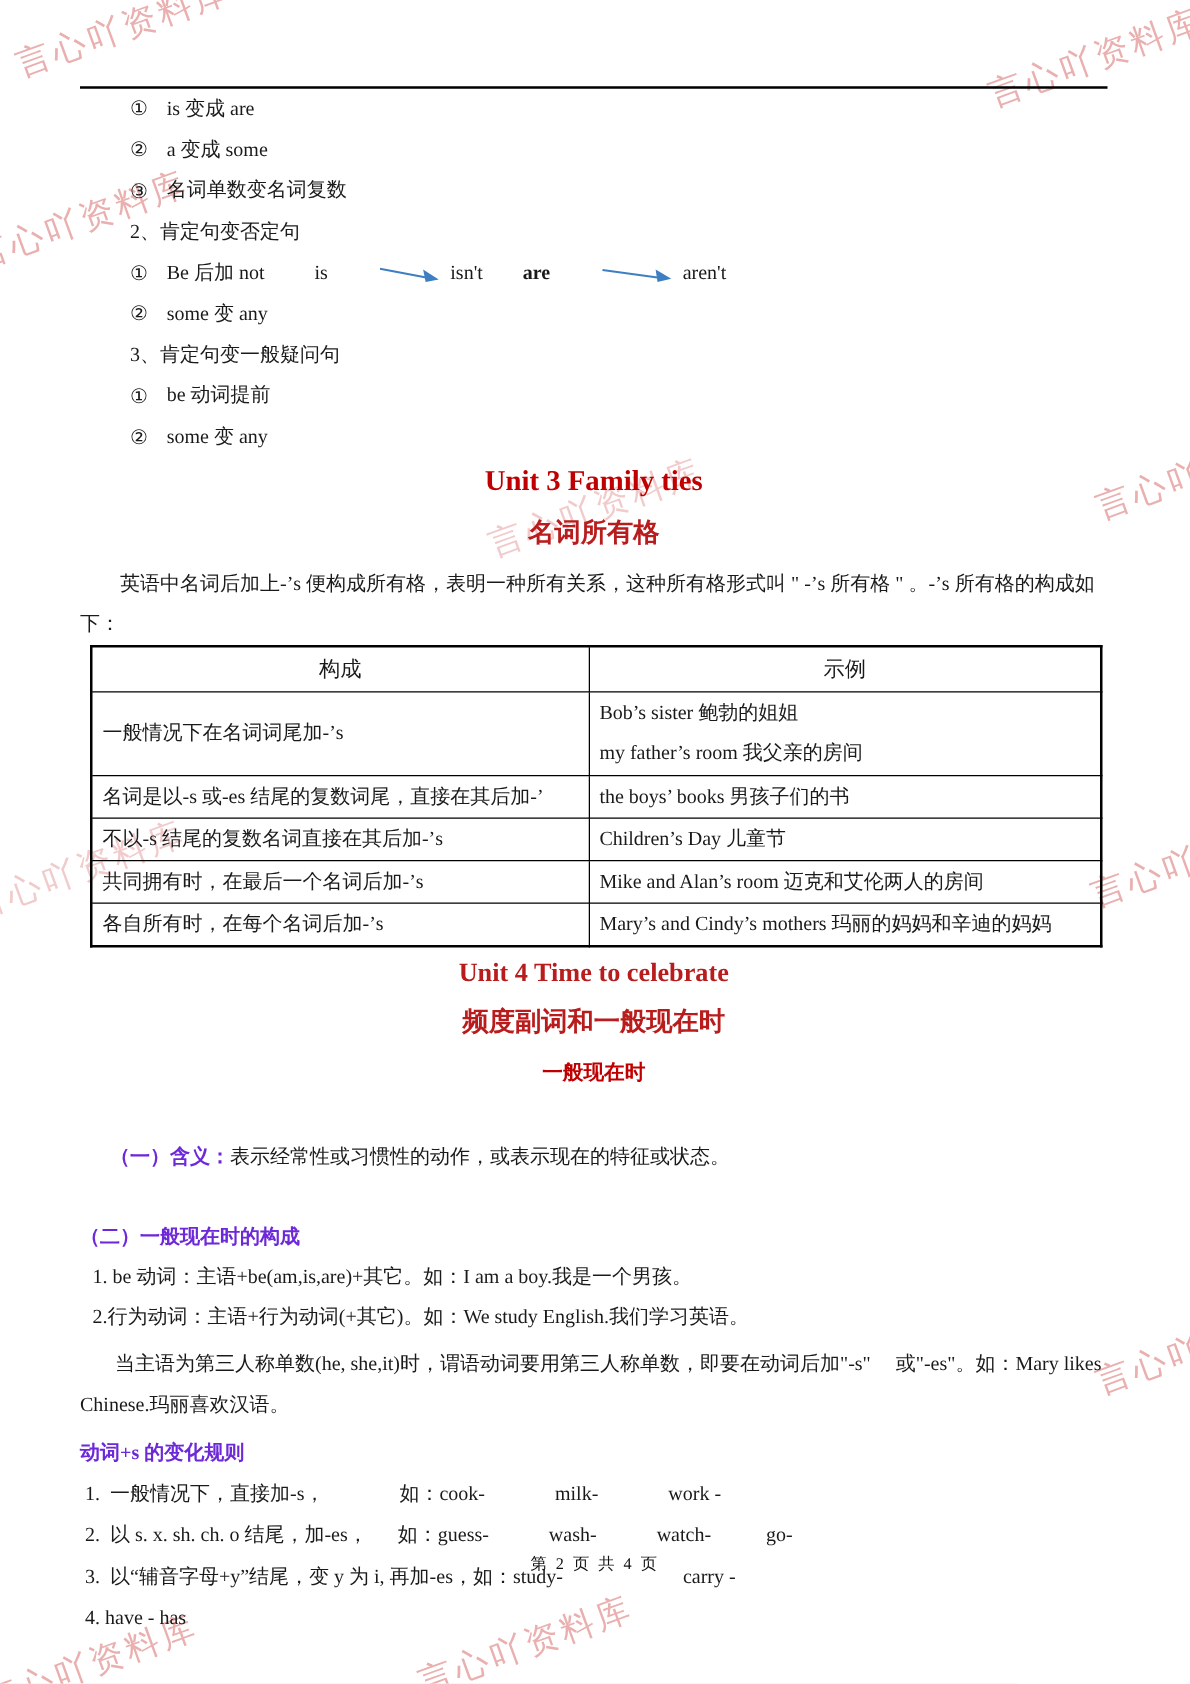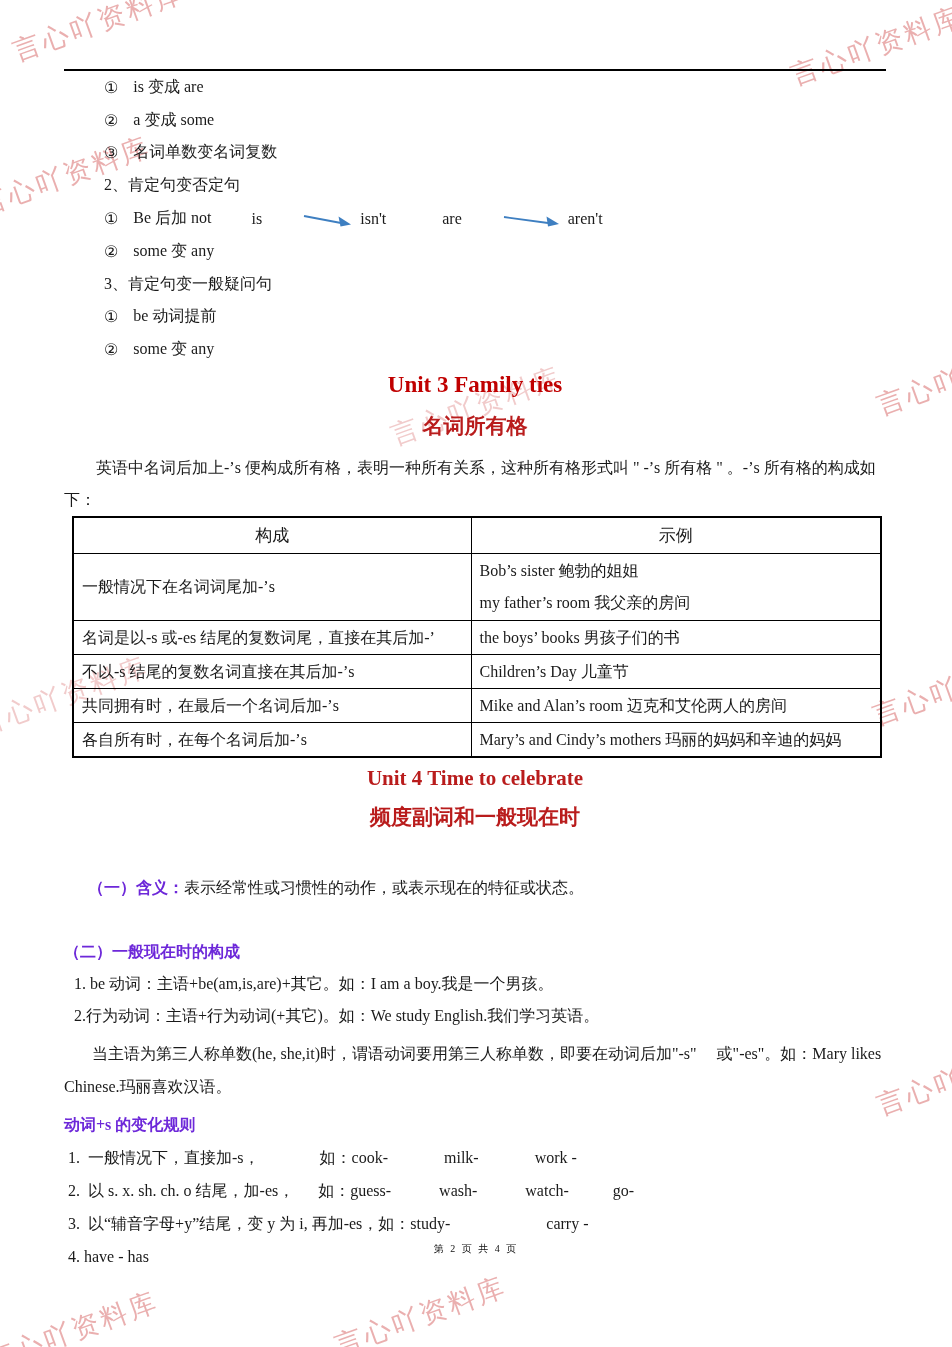--- a/index.html
+++ b/index.html
@@ -18,21 +18,21 @@
   }
   .wm.faint { color:rgba(213,96,96,0.33); }
 
   .content { position:absolute; left:64px; top:0; width:822px; }
   .top-rule { margin-top:69px; border-top:2px solid #000; height:0; }
 
   .ln { height:32.8px; display:flex; align-items:center; white-space:pre; }
   .ind { padding-left:40px; }
   .mk-c { display:inline-block; margin-right:15px; }
   .gap-is { margin-left:40px; }
-  .gap-are { margin-left:56px; }
+  .gap-are { margin-left:32px;font-weight:bold; }
   .arr { margin:6px 8px 0 8px; flex:0 0 auto; }
 
   .title-red {
     text-align:center; color:#c00000; font-weight:bold;
     font-size:23px; line-height:30px; margin-top:4px;
   }
   .subtitle-red {
     text-align:center; color:#b91c1c; font-weight:bold;
     font-size:21px; line-height:28px; margin-top:12px;
   }
@@ -53,21 +53,21 @@
 
   .def-line { line-height:32px; white-space:pre-wrap; }
   .red-b { color:#6d28d9; font-weight:bold; }
   .mt6 { margin-top:6px; } .mt9 { margin-top:9px; }
   .ind10 { padding-left:10px; }
   .tp { line-height:33px; text-indent:28px; white-space:pre-wrap; margin-top:5px; }
   .rule-line { line-height:33px; white-space:pre; padding-left:4px; }
 
   .footer {
     position:absolute; left:0; top:1242px; width:952px; text-align:center;
-    font-size:10px; letter-spacing:2px; color:#111;
+    font-size:13px; letter-spacing:2px; color:#111;
   }
 </style>
 </head>
 <body>
 
 <div class="page">
 
   <div class="wm" style="left:8px; top:36px;">言心吖资料库</div>
   <div class="wm" style="left:786px; top:60px;">言心吖资料库</div>
   <div class="wm" style="left:-26px; top:190px;">言心吖资料库</div>
@@ -175,20 +175,21 @@
         </tr>
         <tr>
           <td class="h1">各自所有时，在每个名词后加-’s</td>
           <td class="h1">Mary’s and Cindy’s mothers  玛丽的妈妈和辛迪的妈妈</td>
         </tr>
       </tbody>
     </table>
 
     <div class="subtitle-red" style="margin-top:6px;">Unit 4 Time to celebrate</div>
     <div class="subtitle-red" style="margin-top:11px;">频度副词和一般现在时</div>
+    <div class="heading-red-sm">一般现在时</div>
 
     <div class="def-line mt9">
       <span class="red-b">（一）含义：</span><span>表示经常性或习惯性的动作，或表示现在的特征或状态。</span>
     </div>
     <div class="def-line red-b">（二）一般现在时的构成</div>
 
     <div class="def-line ind10">1. be 动词：主语+be(am,is,are)+其它。如：I am a boy.我是一个男孩。</div>
     <div class="def-line ind10">2.行为动词：主语+行为动词(+其它)。如：We study English.我们学习英语。</div>
     <div class="tp">当主语为第三人称单数(he, she,it)时，谓语动词要用第三人称单数，即要在动词后加"-s"　 或"-es"。如：Mary likes Chinese.玛丽喜欢汉语。</div>
 

